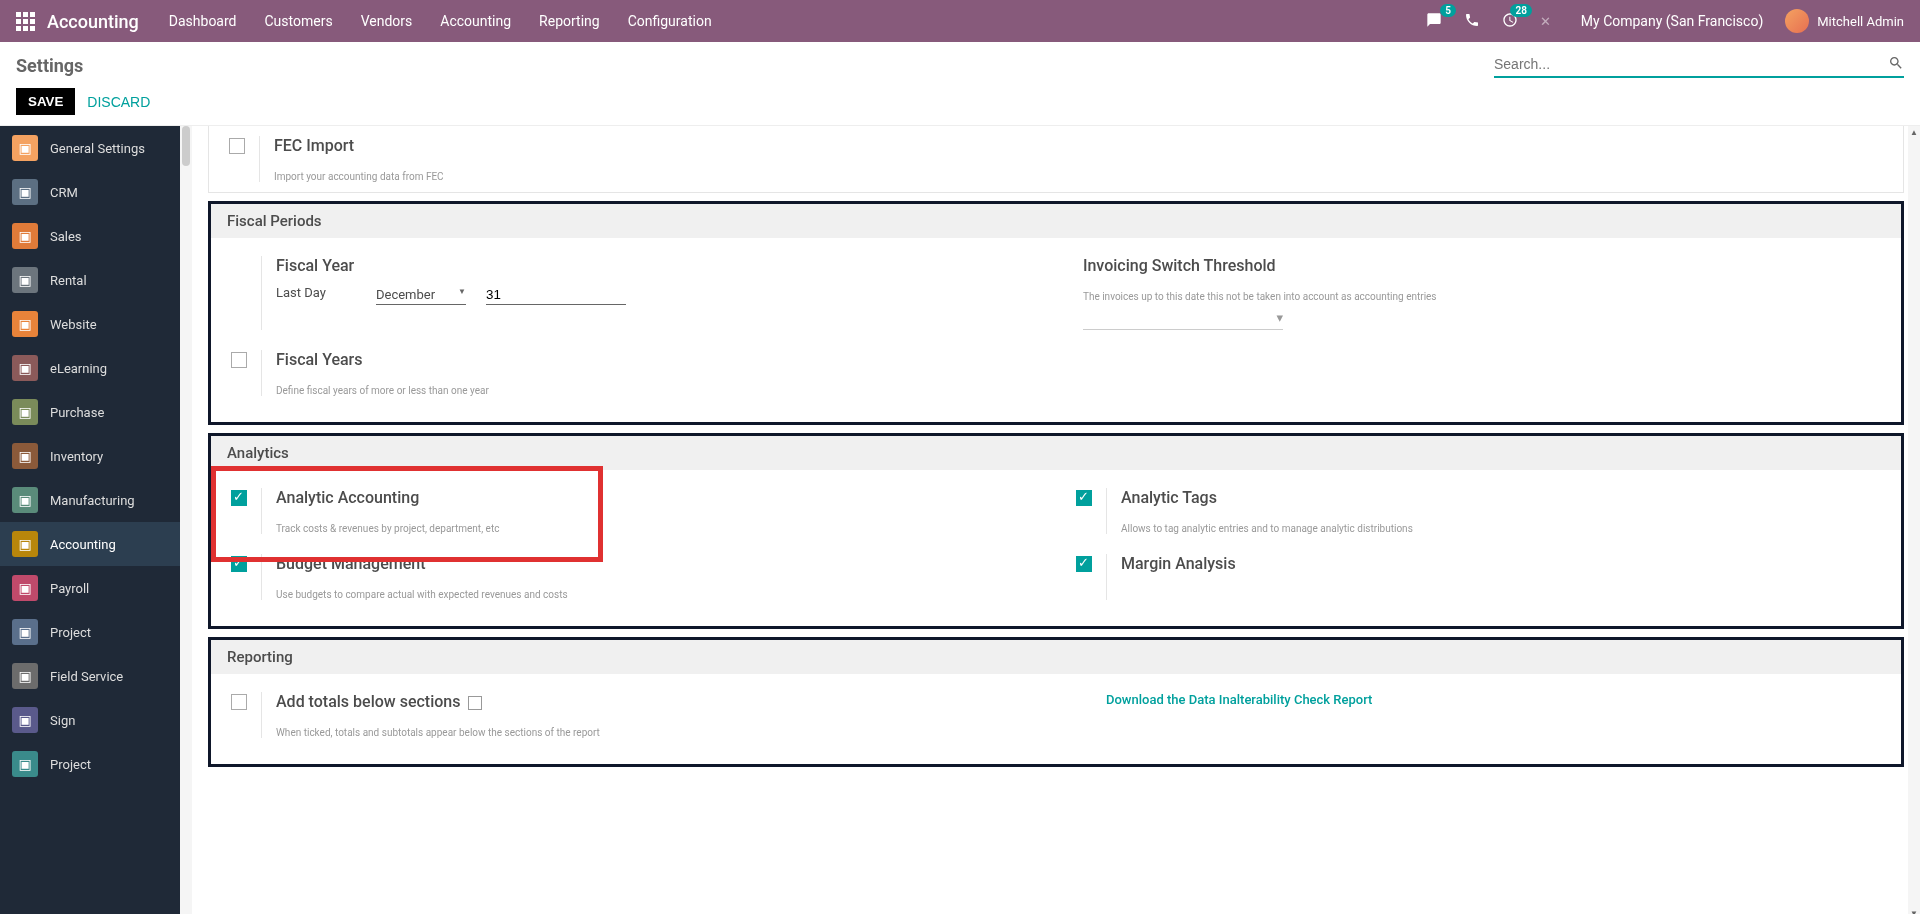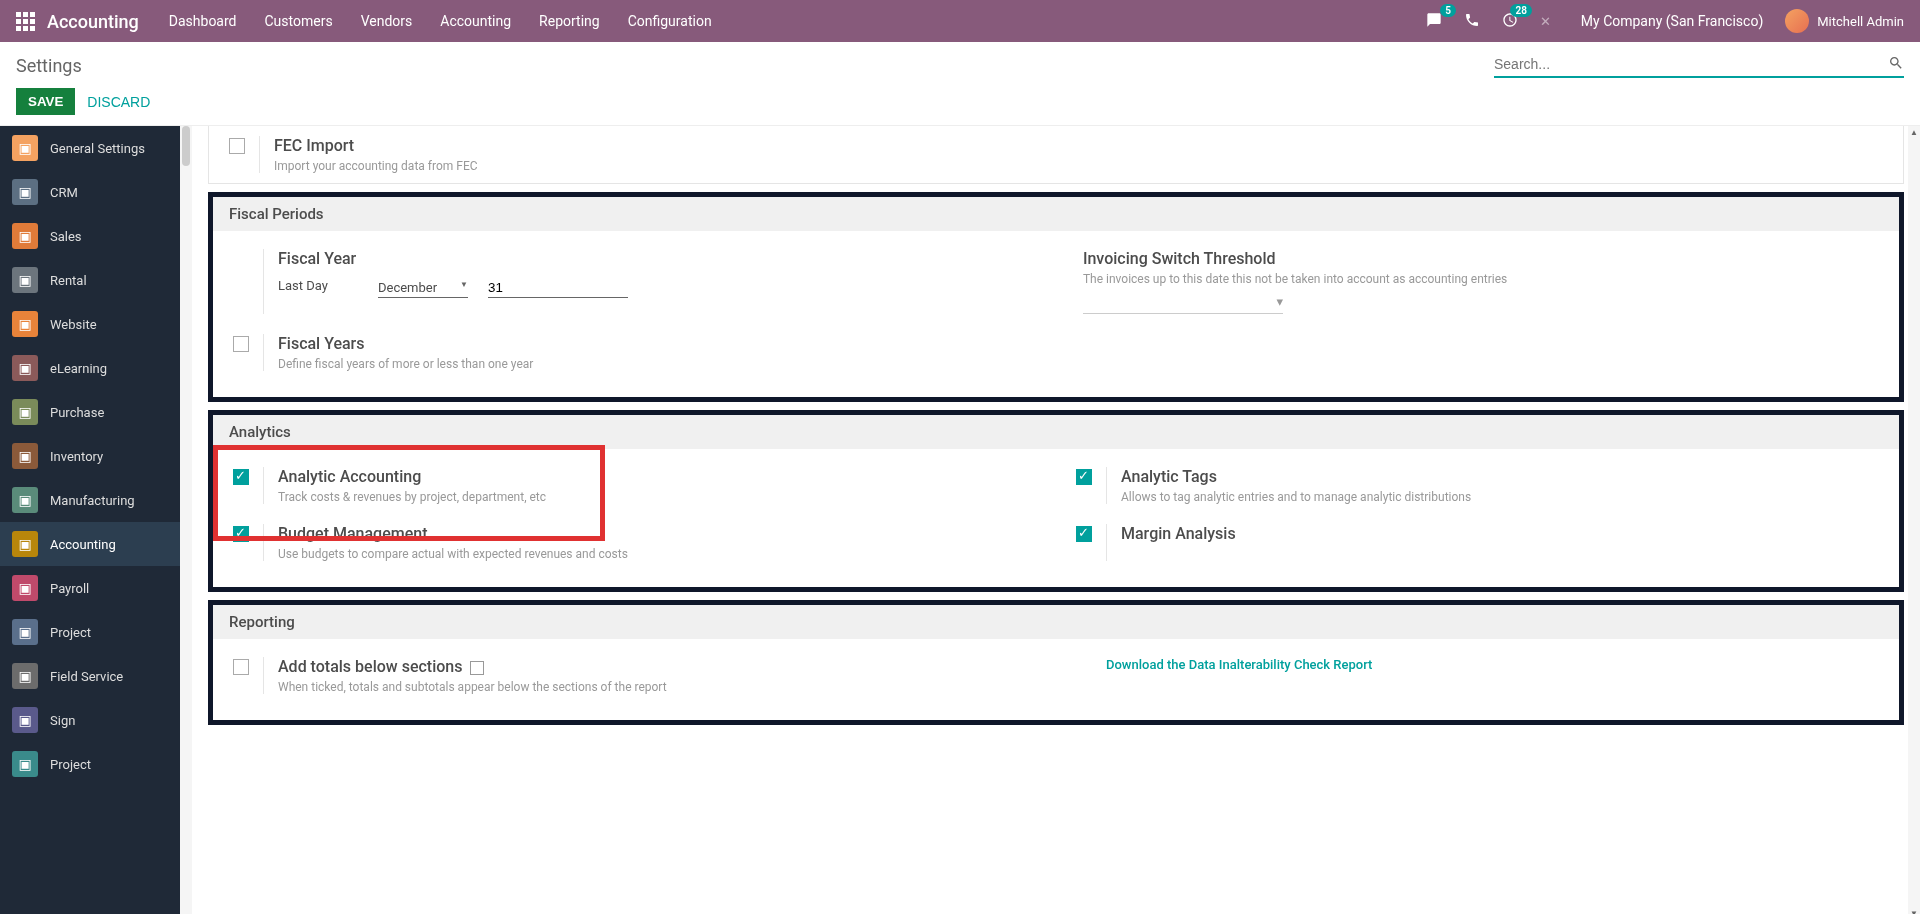--- a/index.html
+++ b/index.html
@@ -16,52 +16,52 @@
 .navbar .right-icons { display: flex; align-items: center; gap: 22px; }
 .navbar .icon-btn { position: relative; cursor: pointer; color: #fff; }
 .navbar .badge { position: absolute; top: -8px; right: -14px; background: #00a09d; color: #fff; border-radius: 10px; font-size: 10px; padding: 1px 5px; font-weight: 600; }
 .navbar .company { font-size: 14px; margin-left: 8px; }
 .navbar .user { display: flex; align-items: center; gap: 8px; }
 .navbar .avatar { width: 24px; height: 24px; border-radius: 50%; background: linear-gradient(135deg, #f4a261, #e76f51); }
 
 
 .header { padding: 10px 16px; border-bottom: 1px solid #eee; }
 .header-row1 { display: flex; align-items: center; }
-.header .title { font-size: 18px; color: #666; flex: 1; }
+.header .title { font-size: 18px; color: #666; flex: 1; font-weight: bold; }
 .header .search-wrap { display: flex; align-items: center; border-bottom: 1px solid #aaa; width: 410px; }
 .header .search-wrap input { border: none; outline: none; width: 100%; font-size: 14px; padding: 4px 0; }
 .header .search-wrap .search-icon { color: #666; cursor: pointer; }
 .header-row2 { margin-top: 10px; display: flex; align-items: center; gap: 12px; }
-.btn-save { background: #15803d; color: #fff; border: none; padding: 6px 12px; font-weight: 600; cursor: pointer; }
+.btn-save { background: #000000; color: #fff; border: none; padding: 6px 12px; font-weight: 600; cursor: pointer; }
 .btn-discard { color: #00a09d; border: none; background: none; cursor: pointer; font-weight: 500; font-size: 14px; }
 
 
 .main { display: flex; height: calc(100vh - 120px); }
 .sidebar { width: 180px; background: #1f2937; overflow-y: auto; }
 .sidebar-item { display: flex; align-items: center; gap: 12px; padding: 9px 12px; color: #ddd; cursor: pointer; }
 .sidebar-item.active { background: #2c3e50; color: #fff; }
 .sidebar-item .icon { width: 26px; height: 26px; display: flex; align-items: center; justify-content: center; border-radius: 3px; font-size: 14px; color: #fff; }
 .scroll-col { width: 12px; background: #f5f5f5; position: relative; }
 .scroll-thumb { position: absolute; top: 0; left: 2px; width: 8px; height: 40px; background: #ccc; border-radius: 4px; }
 
 .content { flex: 1; overflow-y: auto; padding: 0; position: relative; }
 
-.setting-section { border: 5px solid #0f172a; margin: 8px 16px 0 16px; }
+.setting-section { border: 3px solid #0f172a; margin: 8px 16px 0 16px; }
 .section-header { background: #f0f0f0; padding: 8px 16px; font-size: 15px; color: #4c4c4c; font-weight: 500; }
 .section-body { padding: 8px 0 16px 0; }
 .setting-grid { display: flex; flex-wrap: wrap; }
 .setting-item { width: 50%; padding: 10px 20px; display: flex; gap: 14px; }
 .checkbox { width: 16px; height: 16px; border: 1px solid #aaa; cursor: pointer; flex-shrink: 0; margin-top: 2px; position: relative; }
 .checkbox.checked { background: #00a09d; border-color: #00a09d; }
 .checkbox.checked::after { content: '✓'; color: #fff; position: absolute; top: -2px; left: 1px; font-size: 13px; }
 .checkbox-col { width: 16px; flex-shrink: 0; }
 .divider-col { width: 1px; background: #e5e5e5; align-self: stretch; }
 .text-col { flex: 1; }
 .setting-title { font-weight: 500; color: #4c4c4c; font-size: 16px; }
-.setting-desc { color: #999; font-size: 12px; margin-top: 4px; }
+.setting-desc { color: #999; font-size: 10px; margin-top: 16px; }
 .link { color: #00a09d; cursor: pointer; font-weight: 500; }
 
 .fiscal-row { display: flex; padding: 10px 20px; gap: 14px; }
 .fiscal-left { width: 50%; display: flex; gap: 14px; }
 .fiscal-right { width: 50%; padding-left: 20px; }
 .fiscal-content { flex: 1; }
 .fy-row { display: flex; align-items: flex-start; gap: 20px; margin-top: 10px; }
 .fy-label { width: 80px; }
 .select-like { border: none; border-bottom: 1px solid #666; padding: 2px 20px 2px 0; position: relative; cursor: pointer; min-width: 90px; }
 .select-like::after { content: '▼'; position: absolute; right: 0; font-size: 8px; color: #666; }

